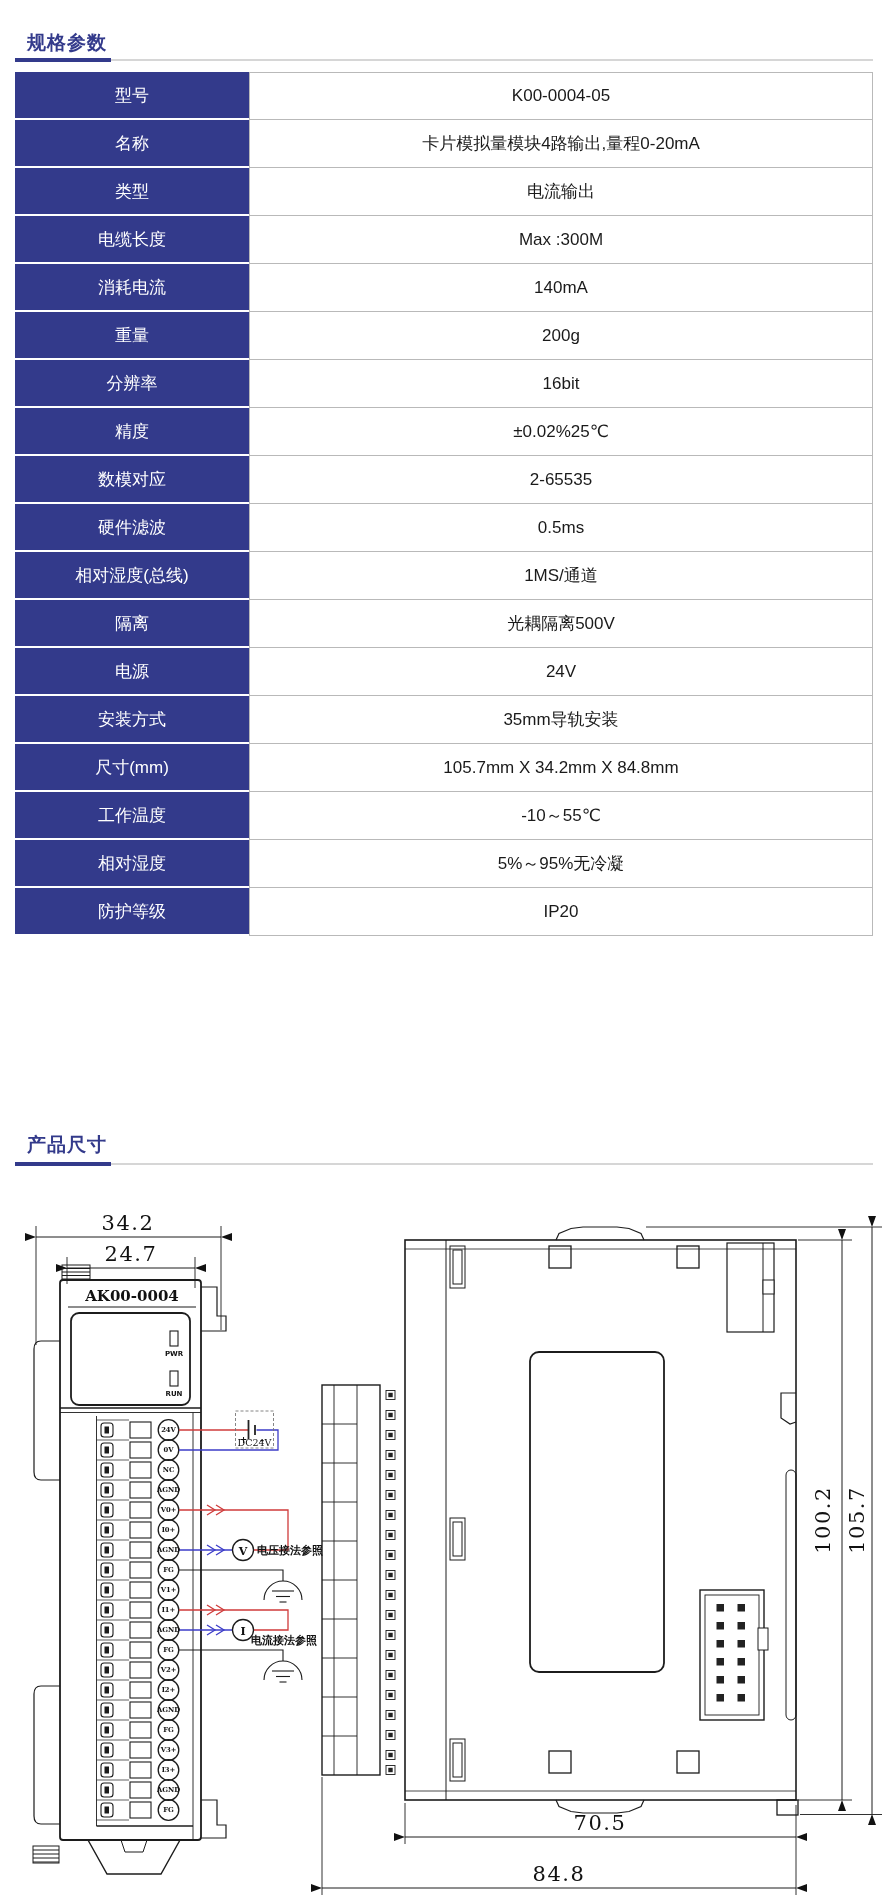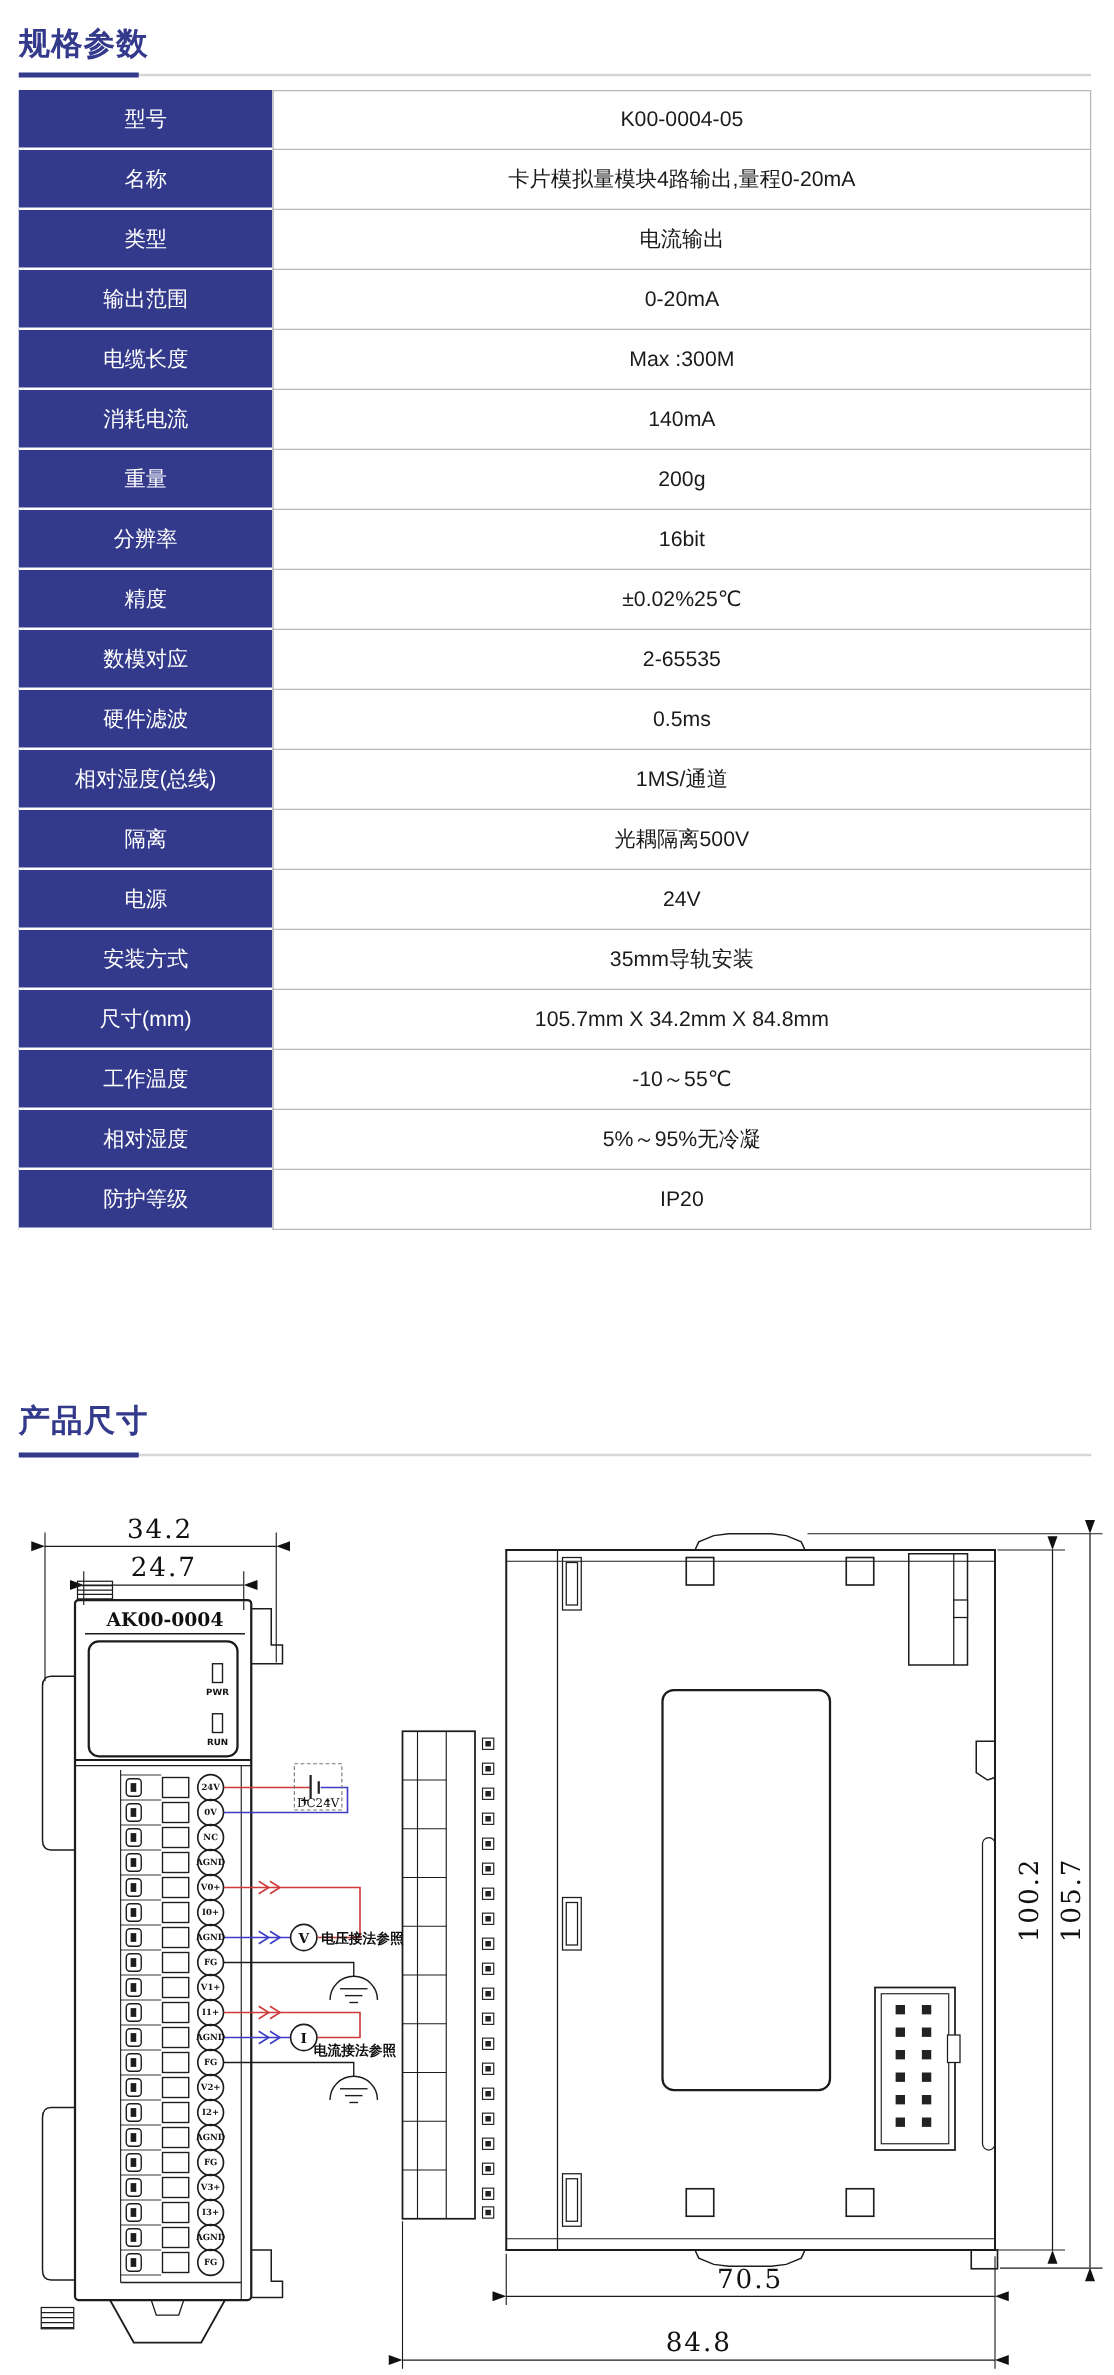--- a/index.html
+++ b/index.html
@@ -1,23 +1,23 @@
 <!DOCTYPE html>
 <html><head>
 <meta charset="utf-8">
 <style>
   html,body{margin:0;padding:0;background:#ffffff;}
   body{width:891px;height:1900px;position:relative;font-family:"Liberation Sans","DejaVu Sans",sans-serif;}
   .stage{position:absolute;inset:0;width:891px;height:1900px;overflow:hidden;}
-  .sec-title{position:absolute;left:15px;font-size:25px;font-weight:600;color:#333a8b;letter-spacing:1px;margin:0;}
+  .sec-title{position:absolute;left:15px;font-size:19px;font-weight:600;color:#333a8b;letter-spacing:1px;margin:12px;}
   .rule{position:absolute;left:15px;width:858px;height:2px;background:#d6d6d6;}
   .rule i{position:absolute;left:0;top:-1px;width:96px;height:4px;background:#333a8b;display:block;}
   .spec{position:absolute;left:15px;top:72px;width:858px;border-collapse:separate;border-spacing:0;}
   .spec td{height:46px;font-size:17px;text-align:center;vertical-align:middle;padding:0;}
-  .spec td.k{width:203px;background:#333a8b;color:#ffffff;border-bottom:2px solid #ffffff;}
+  .spec td.k{width:234px;background:#333a8b;color:#ffffff;border-bottom:2px solid #ffffff;}
   .spec td.v{background:#ffffff;color:#1a1a1a;border:1px solid #b9b9b9;border-bottom:1px solid #b9b9b9;}
   .spec tr+tr td.v{border-top:none;}
   .spec td.v{border-bottom-color:#b9b9b9;}
   svg text{font-family:"DejaVu Serif","Liberation Serif",serif;fill:#111;}
   .dimtxt{font-size:21px;letter-spacing:1.5px;}
   .cnote{font-family:"DejaVu Sans","Liberation Sans",sans-serif;font-size:11px;font-weight:bold;}
   .tinylbl{font-family:"DejaVu Sans","Liberation Sans",sans-serif;font-weight:bold;}
 </style>
 </head>
 <body>
@@ -35,24 +35,20 @@
           <td class="k">型号</td>
           <td class="v">K00-0004-05</td>
         </tr>
       <tr>
           <td class="k">名称</td>
           <td class="v">卡片模拟量模块4路输出,量程0-20mA</td>
         </tr>
       <tr>
           <td class="k">类型</td>
           <td class="v">电流输出</td>
-        </tr>
-      <tr>
-          <td class="k">输出范围</td>
-          <td class="v">0-20mA</td>
         </tr>
       <tr>
           <td class="k">电缆长度</td>
           <td class="v">Max :300M</td>
         </tr>
       <tr>
           <td class="k">消耗电流</td>
           <td class="v">140mA</td>
         </tr>
       <tr>

